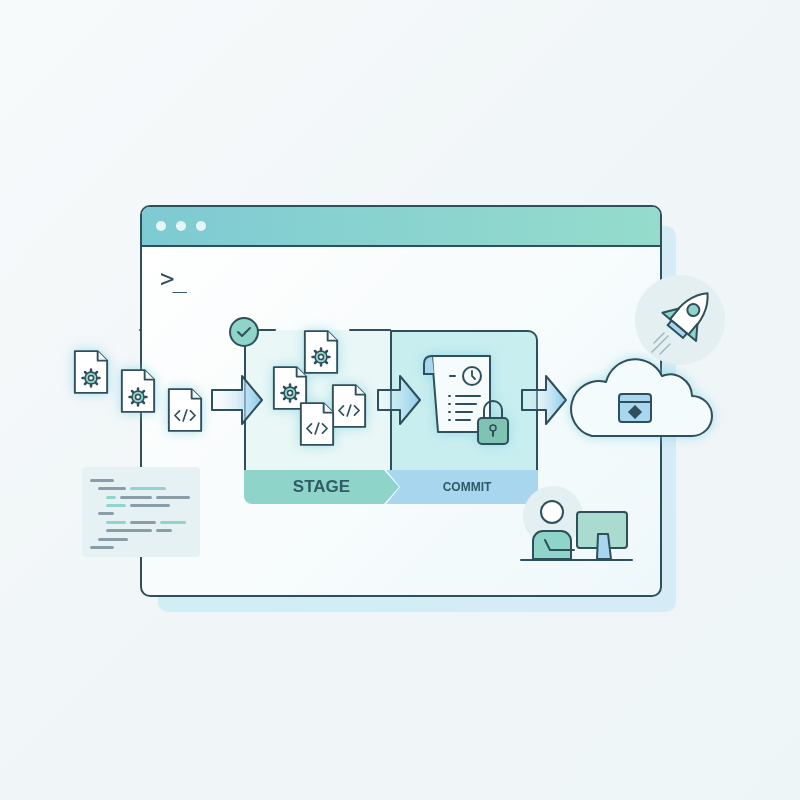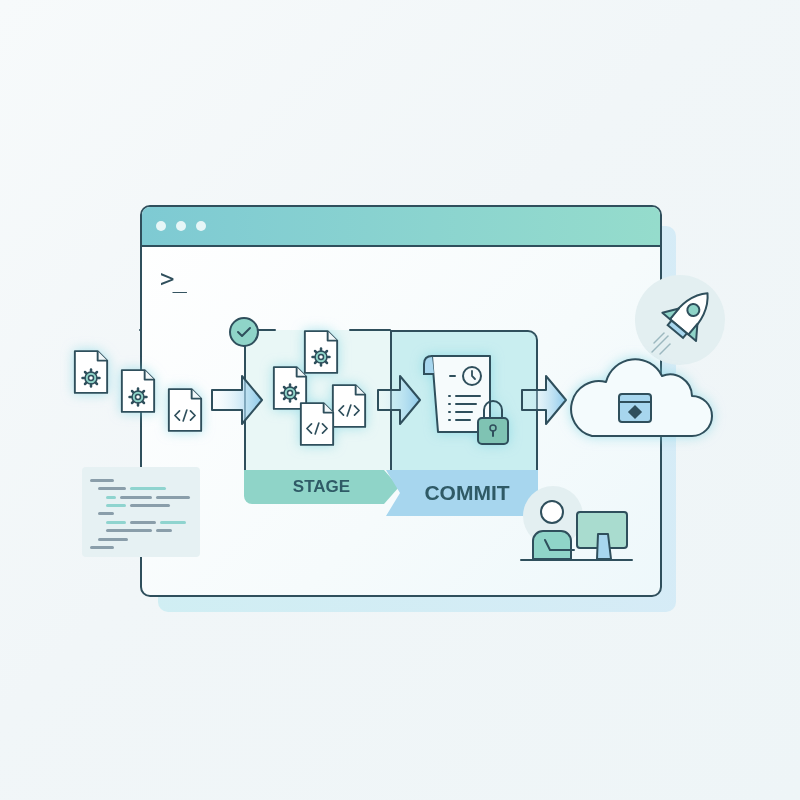--- a/index.html
+++ b/index.html
@@ -14,23 +14,23 @@
     background:linear-gradient(135deg,#ffffff 0%,#f6fbfc 60%,#eef8fb 100%);overflow:hidden;box-sizing:border-box;}
   #titlebar{left:0;top:0;width:100%;height:40px;background:linear-gradient(90deg,#7ecad3,#95dccc);
     border-bottom:2px solid #2f4f5c;box-sizing:border-box;}
   .dot{width:10px;height:10px;border-radius:50%;background:#e6f6f7;top:14px;}
   #prompt{left:18px;top:58px;font-size:24px;color:#2f4f5c;font-family:"DejaVu Sans Mono",monospace;letter-spacing:-2px;}
   #stage-panel{left:244px;top:330px;width:146px;height:140px;background:#e9f7f6;border-left:2px solid #2f4f5c;box-sizing:border-box;}
   #commit-panel{left:390px;top:330px;width:148px;height:140px;background:#c9eef0;border:2px solid #2f4f5c;border-bottom:none;border-top-right-radius:10px;box-sizing:border-box;}
   #stage-label{left:244px;top:470px;width:155px;height:34px;background:#8fd4c8;border-bottom-left-radius:8px;
     clip-path:polygon(0 0,140px 0,155px 50%,140px 100%,0 100%);display:flex;align-items:center;justify-content:center;
     font-size:17px;font-weight:bold;color:#2f5a66;}
-  #commit-label{left:386px;top:470px;width:152px;height:46px;background:#a7d6ee;
+  #commit-label{left:386px;top:470px;width:152px;height:34px;background:#a7d6ee;
     clip-path:polygon(0 0,100% 0,100% 100%,0 100%,14px 50%);display:flex;align-items:center;justify-content:center;
-    font-size:21px;font-weight:bold;color:#2f5a66;padding-left:10px;box-sizing:border-box;}
+    font-size:12px;font-weight:bold;color:#2f5a66;padding-left:10px;box-sizing:border-box;}
   .glow{filter:drop-shadow(0 0 6px rgba(120,210,225,.6));}
   #code-card{left:82px;top:467px;width:118px;height:90px;background:#e6f1f3;border-radius:4px;}
   .cl{position:absolute;height:3px;border-radius:2px;}
 </style>
 </head>
 <body>
 
 <div id="window-shadow" class="abs"></div>
 
 <div id="window" class="abs">

